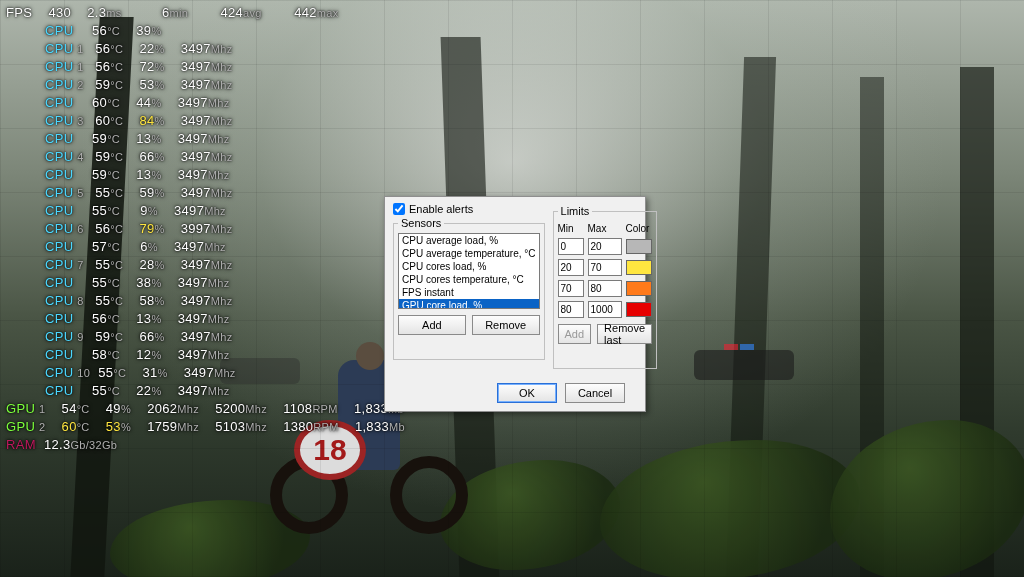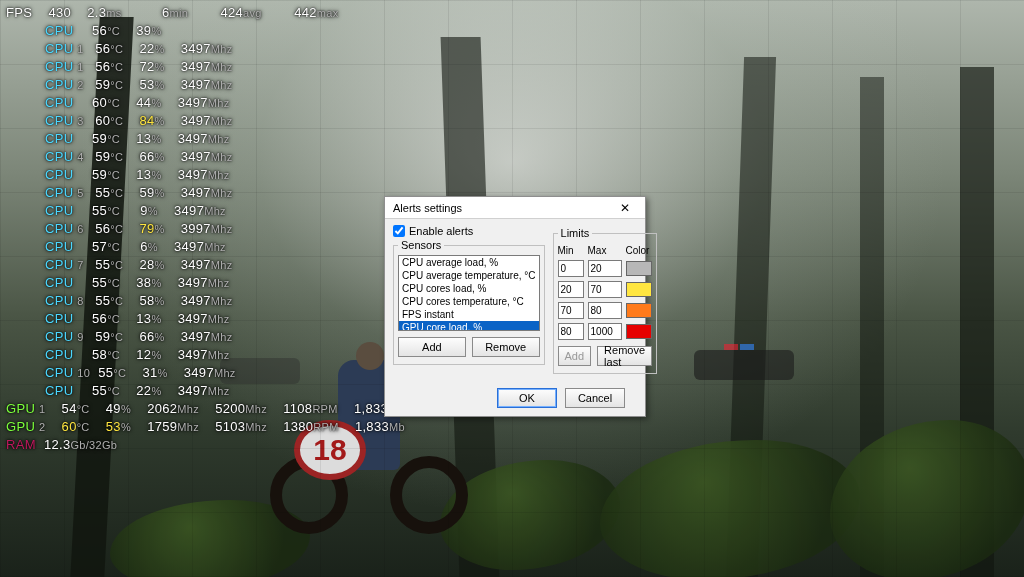--- a/index.html
+++ b/index.html
@@ -51,21 +51,21 @@
   
   .dialog { position:absolute; left:384px; top:196px; width:262px; background:#f0f0f0; border:1px solid #8e8e8e; box-shadow:2px 2px 6px rgba(0,0,0,.45); font-size:11px; color:#000; }
   .titlebar { height:22px; display:flex; align-items:center; justify-content:space-between; padding:0 2px 0 8px; background:#fff; border-bottom:1px solid #d0d0d0;}
   .titlebar .tt { font-size:11px; }
   .closebtn { width:36px; height:18px; display:flex; align-items:center; justify-content:center; font-size:12px; cursor:default;}
   .dlgbody { padding:6px 8px 8px 8px; display:flex; gap:8px; }
   .leftcol { flex:1 1 0; }
   .rightcol { width:110px; }
   .chk { display:flex; align-items:center; gap:4px; }
   .chk input { width:12px; height:12px;}
-  fieldset.grp { border:1px solid #c0c0c0; padding:4px 4px 7px 4px; margin-top:2px;}
+  fieldset.grp { border:1px solid #c0c0c0; padding:4px 4px 24px 4px; margin-top:2px;}
   fieldset.grp legend { padding:0 3px; font-size:11px;}
   .listbox { width:100%; height:76px; border:1px solid #7a7a7a; background:#fff; overflow:hidden; font-size:10px; }
   .listbox div { padding:1px 3px; white-space:nowrap; }
   .listbox .sel { background:#0a63c6; color:#fff; }
   .btnrow { display:flex; gap:6px; margin-top:6px;}
   .btn { flex:1; height:20px; font-size:11px; border:1px solid #8a8a8a; background:linear-gradient(#fdfdfd,#e4e4e4); cursor:default; padding:0 6px; display:flex; align-items:center; justify-content:center;}
   .btn.disabled { color:#999; }
   .limits { display:grid; grid-template-columns:26px 34px 1fr; gap:4px 4px; align-items:center; margin-top:2px;}
   .limits .hdr { font-size:10px; }
   .numbox { width:100%; height:17px; font-size:10px; padding:0 2px; border:1px solid #7a7a7a; background:#fff; text-align:left;}
@@ -117,24 +117,20 @@
 <span class="lbl-cpu">CPU </span><span class="unit">  </span> <span class="val">56</span><span class="unit">°C</span>  <span class="val">13</span><span class="unit">%</span>  <span class="val">3497</span><span class="unit">Mhz</span>
 <span class="lbl-cpu">CPU </span><span class="unit">9 </span> <span class="val">59</span><span class="unit">°C</span>  <span class="val">66</span><span class="unit">%</span>  <span class="val">3497</span><span class="unit">Mhz</span>
 <span class="lbl-cpu">CPU </span><span class="unit">  </span> <span class="val">58</span><span class="unit">°C</span>  <span class="val">12</span><span class="unit">%</span>  <span class="val">3497</span><span class="unit">Mhz</span>
 <span class="lbl-cpu">CPU </span><span class="unit">10</span> <span class="val">55</span><span class="unit">°C</span>  <span class="val">31</span><span class="unit">%</span>  <span class="val">3497</span><span class="unit">Mhz</span>
 <span class="lbl-cpu">CPU </span><span class="unit">  </span> <span class="val">55</span><span class="unit">°C</span>  <span class="val">22</span><span class="unit">%</span>  <span class="val">3497</span><span class="unit">Mhz</span>
 <span class="lbl-gpu">GPU </span><span class="unit">1</span>  <span class="val">54</span><span class="unit">°C</span>  <span class="val">49</span><span class="unit">%</span>  <span class="val">2062</span><span class="unit">Mhz</span>  <span class="val">5200</span><span class="unit">Mhz</span>  <span class="val">1108</span><span class="unit">RPM</span>  <span class="val">1,833</span><span class="unit">Mb</span>
 <span class="lbl-gpu">GPU </span><span class="unit">2</span>  <span class="hot">60</span><span class="unit">°C</span>  <span class="hot">53</span><span class="unit">%</span>  <span class="val">1759</span><span class="unit">Mhz</span>  <span class="val">5103</span><span class="unit">Mhz</span>  <span class="val">1380</span><span class="unit">RPM</span>  <span class="val">1,833</span><span class="unit">Mb</span>
 <span class="lbl-ram">RAM</span> <span class="val">12.3</span><span class="unit">Gb/32Gb</span></div>
 
 <div class="dialog">
-  <div class="titlebar">
-    <span class="tt">Alerts settings</span>
-    <span class="closebtn">✕</span>
-  </div>
   <div class="dlgbody">
     <div class="leftcol">
       <label class="chk">
         <input type="checkbox" checked="" style="">
         <span>Enable alerts</span>
       </label>
       <fieldset class="grp">
         <legend>Sensors</legend>
         <div class="listbox" id="sensors">
             <div>CPU average load, %</div>

